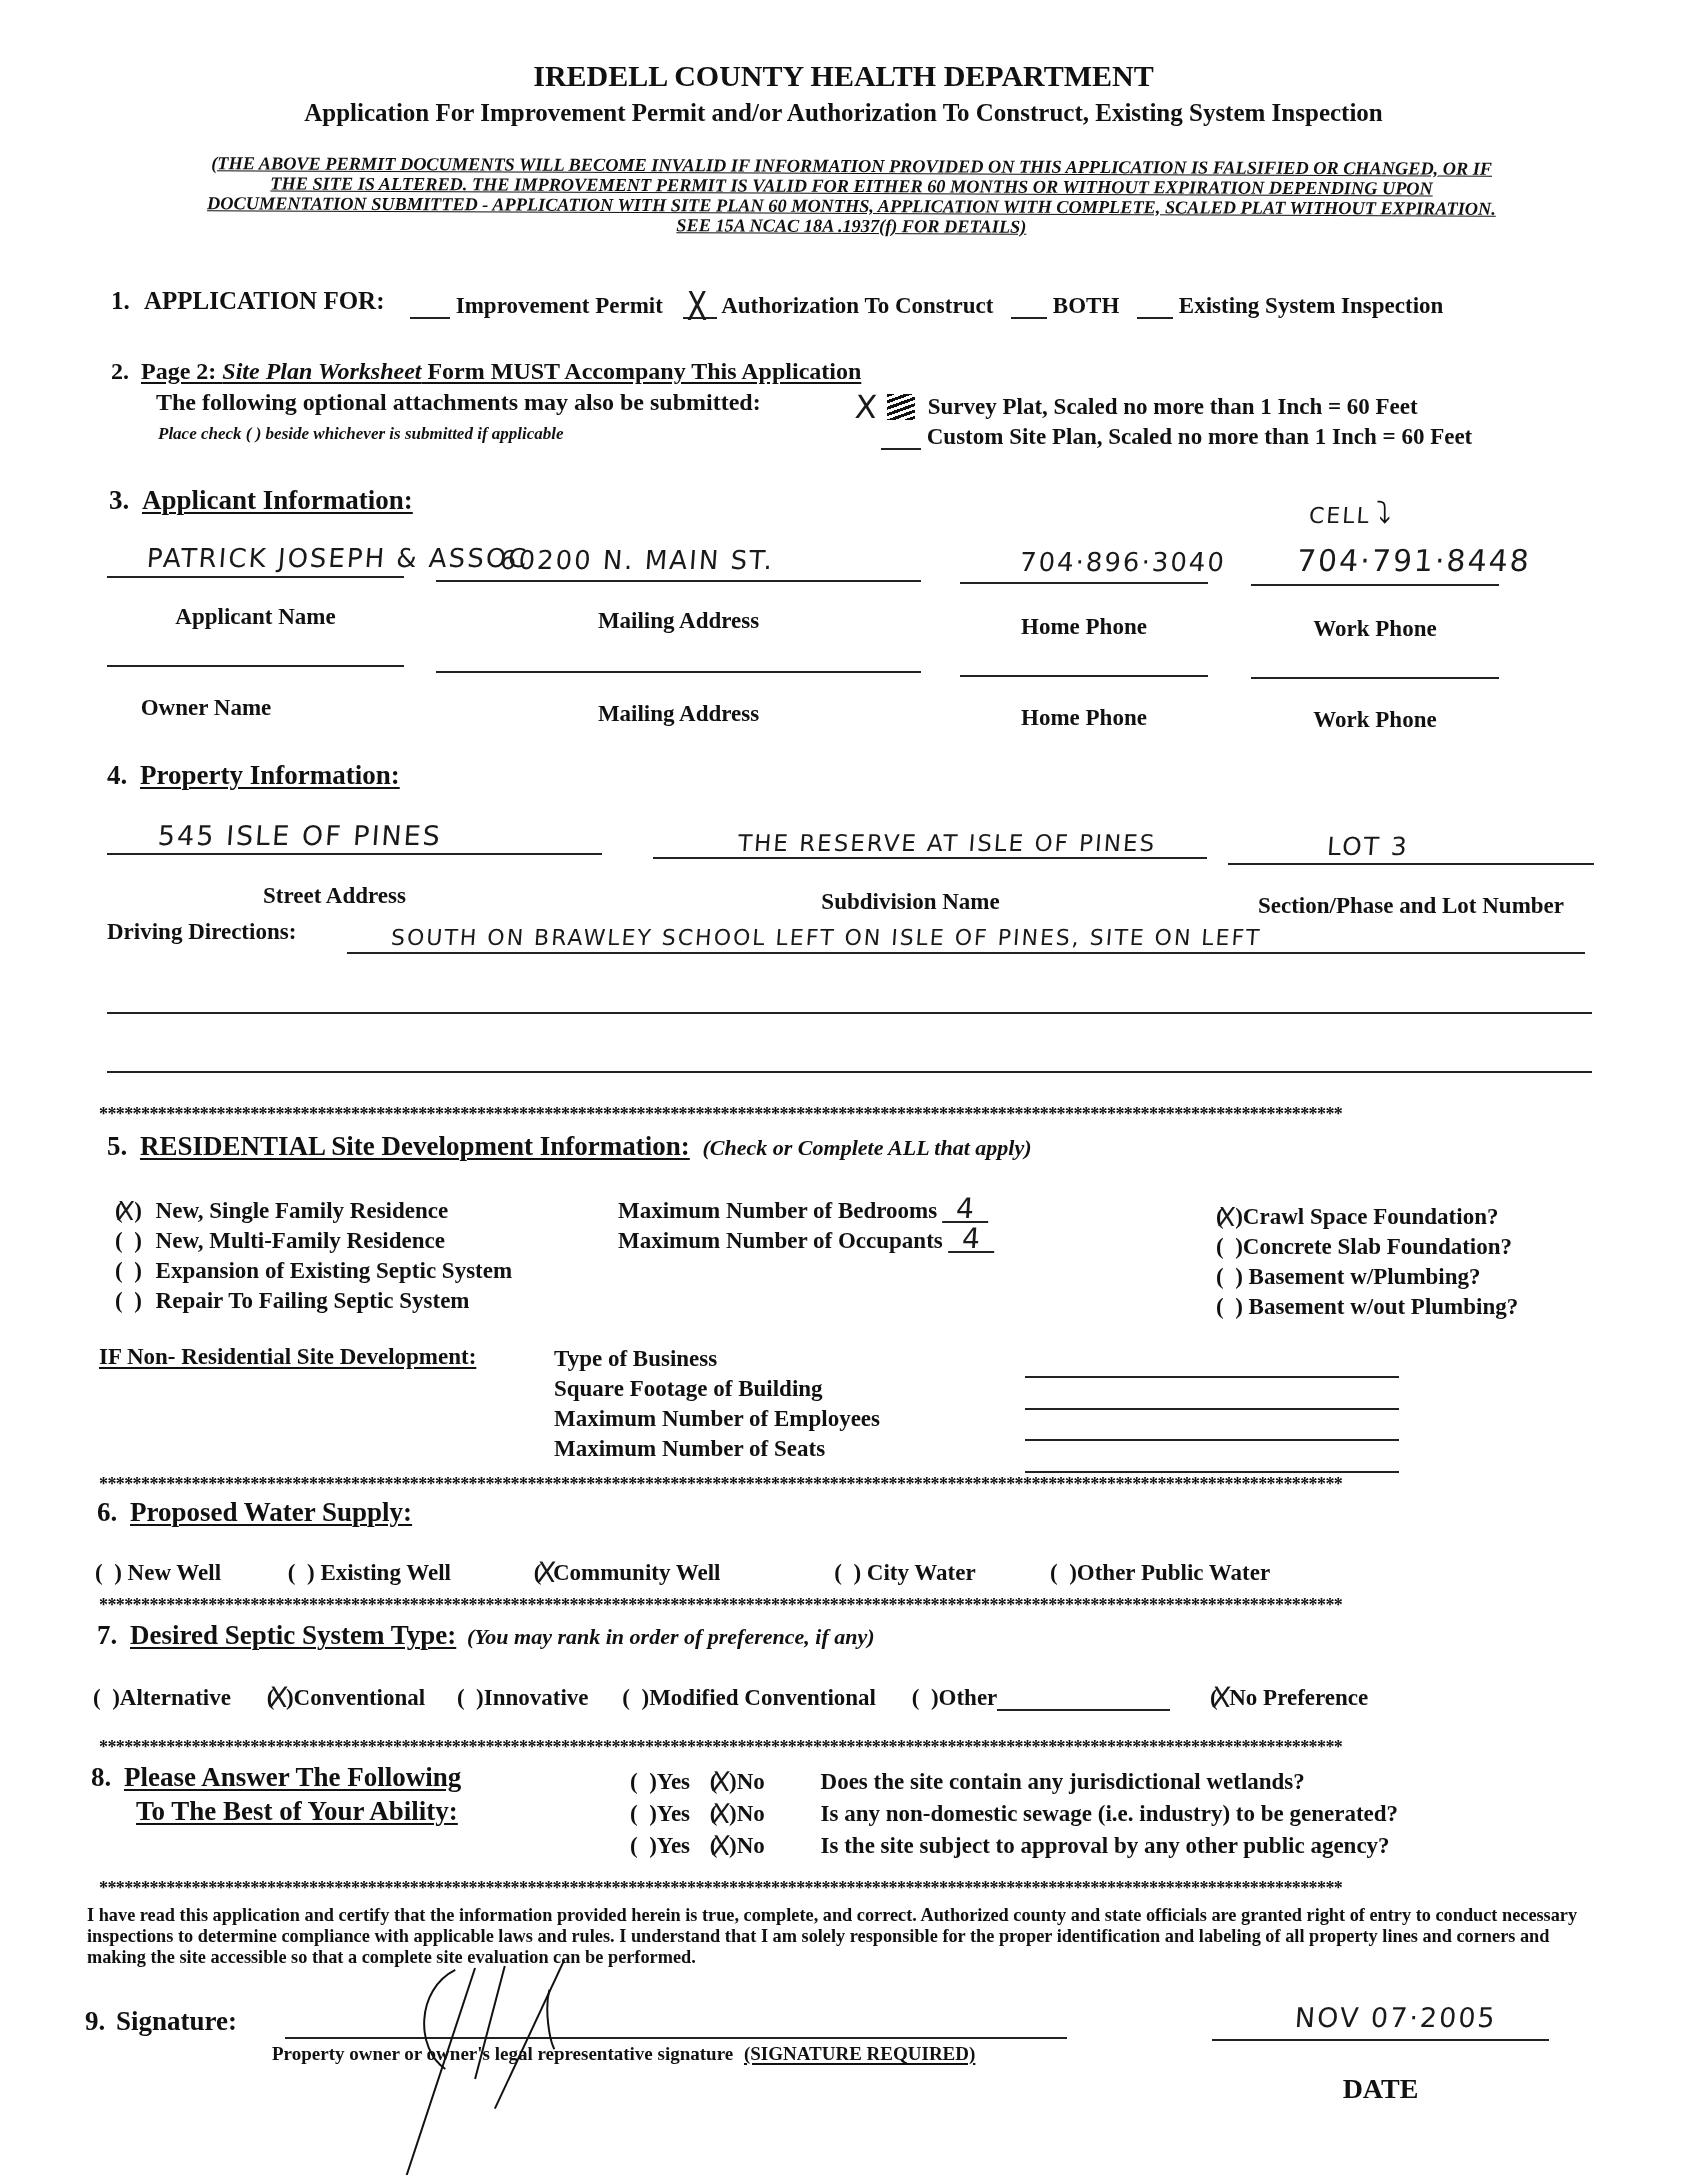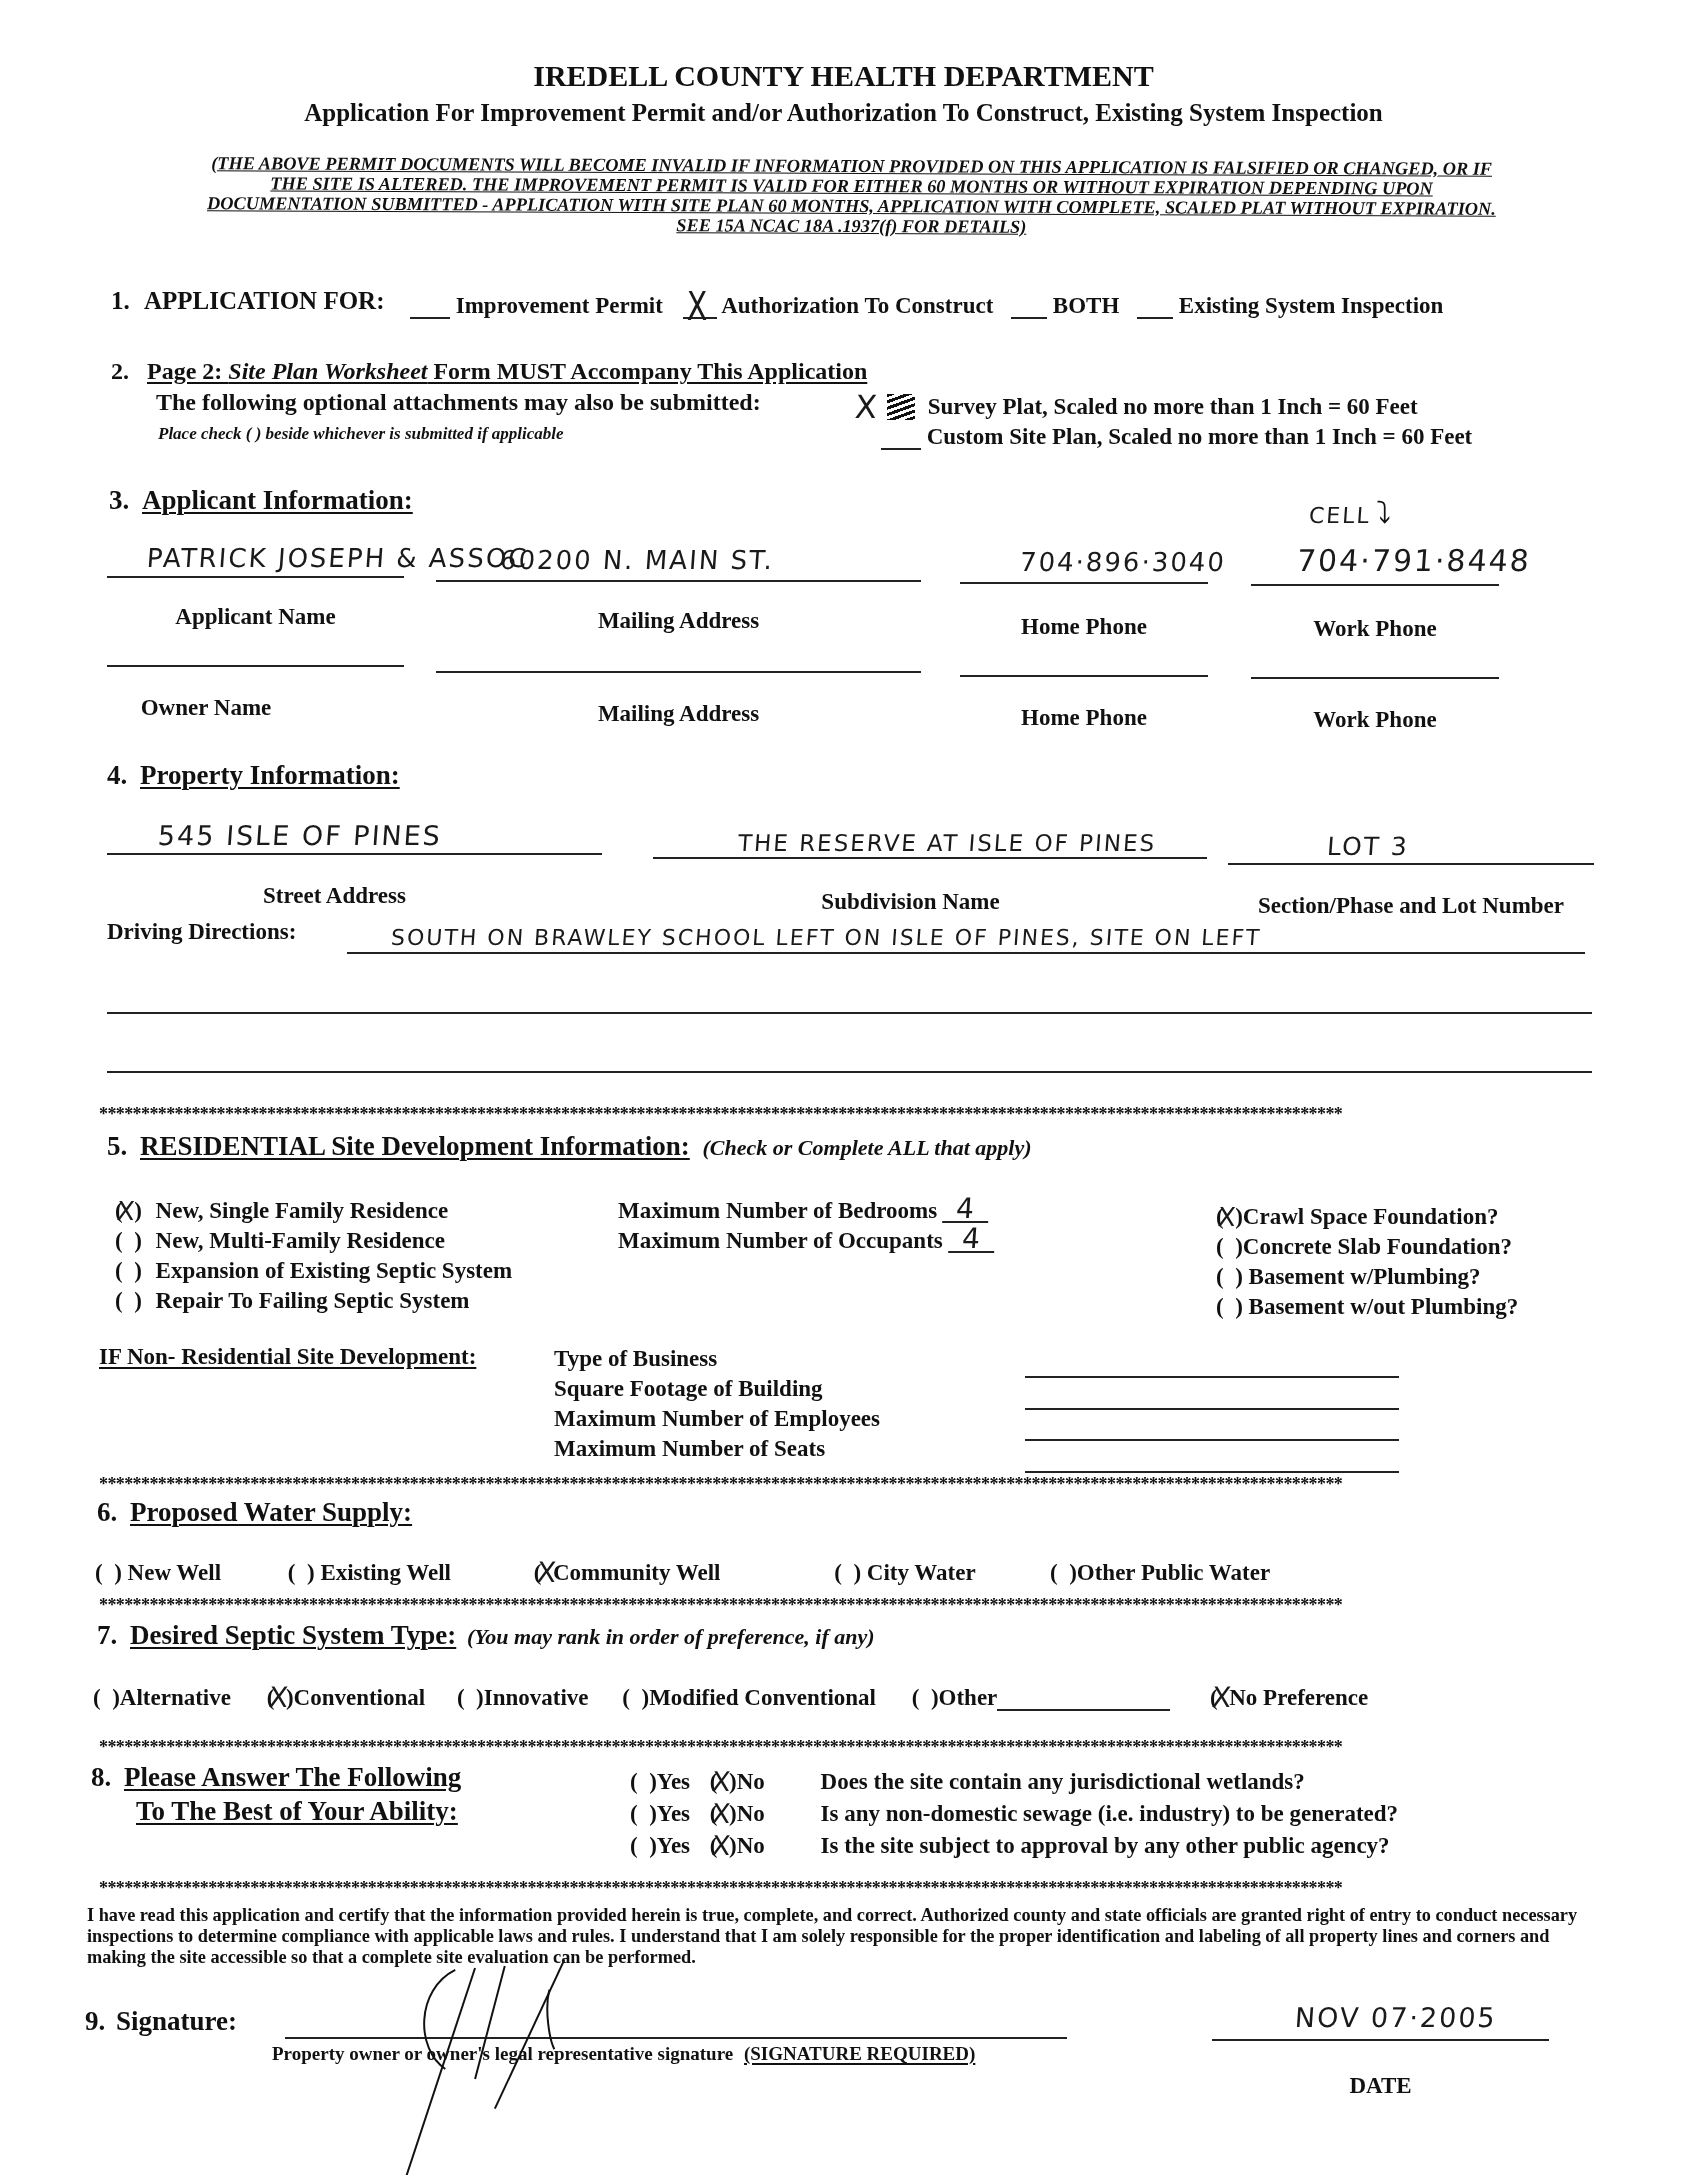--- a/index.html
+++ b/index.html
@@ -65,21 +65,21 @@
   </span>
   <span>Authorization To Construct</span>
   <span style="display:inline-block;width:36px;border-bottom:2px solid #222;height:20px;vertical-align:bottom;margin-left:12px;"></span>
   <span>BOTH</span>
   <span style="display:inline-block;width:36px;border-bottom:2px solid #222;height:20px;vertical-align:bottom;margin-left:12px;"></span>
   <span>Existing System Inspection</span>
 </div>
 
 <div class="abs s" style="top:358px;left:111px;font-size:24px;">
   <span>2.</span>
-  <span class="u" style="margin-left:12px">
+  <span class="u" style="margin-left:6px">
     <span>Page 2: </span><span class="i">Site Plan Worksheet</span><span> Form MUST Accompany This Application</span>
   </span>
 </div>
 <div class="abs s" style="top:389px;left:156px;font-size:24px;">The following optional attachments may also be submitted:</div>
 <div class="abs small-i" style="top:424px;left:158px;">Place check (    ) beside whichever is submitted if applicable</div>
 <div class="abs opt" style="top:394px;left:853px;">
   <span style="display:inline-block;width:69px;height:24px;position:relative;vertical-align:bottom;">
     <span class="hand" style="position:absolute;left:2px;top:-8px;font-size:32px;">X</span>
     <span style="position:absolute;left:34px;top:-2px;width:28px;height:26px;background:repeating-linear-gradient(160deg,#111 0 3px,#fff 3px 6px);"></span>
   </span>
@@ -248,14 +248,14 @@
 <svg class="sig" width="317" height="228" viewBox="0 0 320 230">
   <path d="M80 10 C 40 30, 40 90, 70 110" fill="none" stroke="#111" stroke-width="2"></path>
   <path d="M100 8 L 30 220" fill="none" stroke="#111" stroke-width="2"></path>
   <path d="M130 6 L 100 120" fill="none" stroke="#111" stroke-width="2"></path>
   <path d="M190 0 L 120 150" fill="none" stroke="#111" stroke-width="2"></path>
   <path d="M175 30 C 170 50, 175 80, 180 90" fill="none" stroke="#111" stroke-width="2"></path>
 </svg>
 
 <div class="abs hand" style="top:2002px;left:1295px;font-size:27px;">NOV 07·2005</div>
 <div class="line" style="top:2039px;left:1212px;width:337px;"></div>
-<div class="abs lbl" style="top:2049px;left:1212px;width:337px;font-size:23px;">DATE</div>
+<div class="abs lbl" style="top:2049px;left:1212px;width:337px;font-size:28px;">DATE</div>
 
 
 </body></html>

